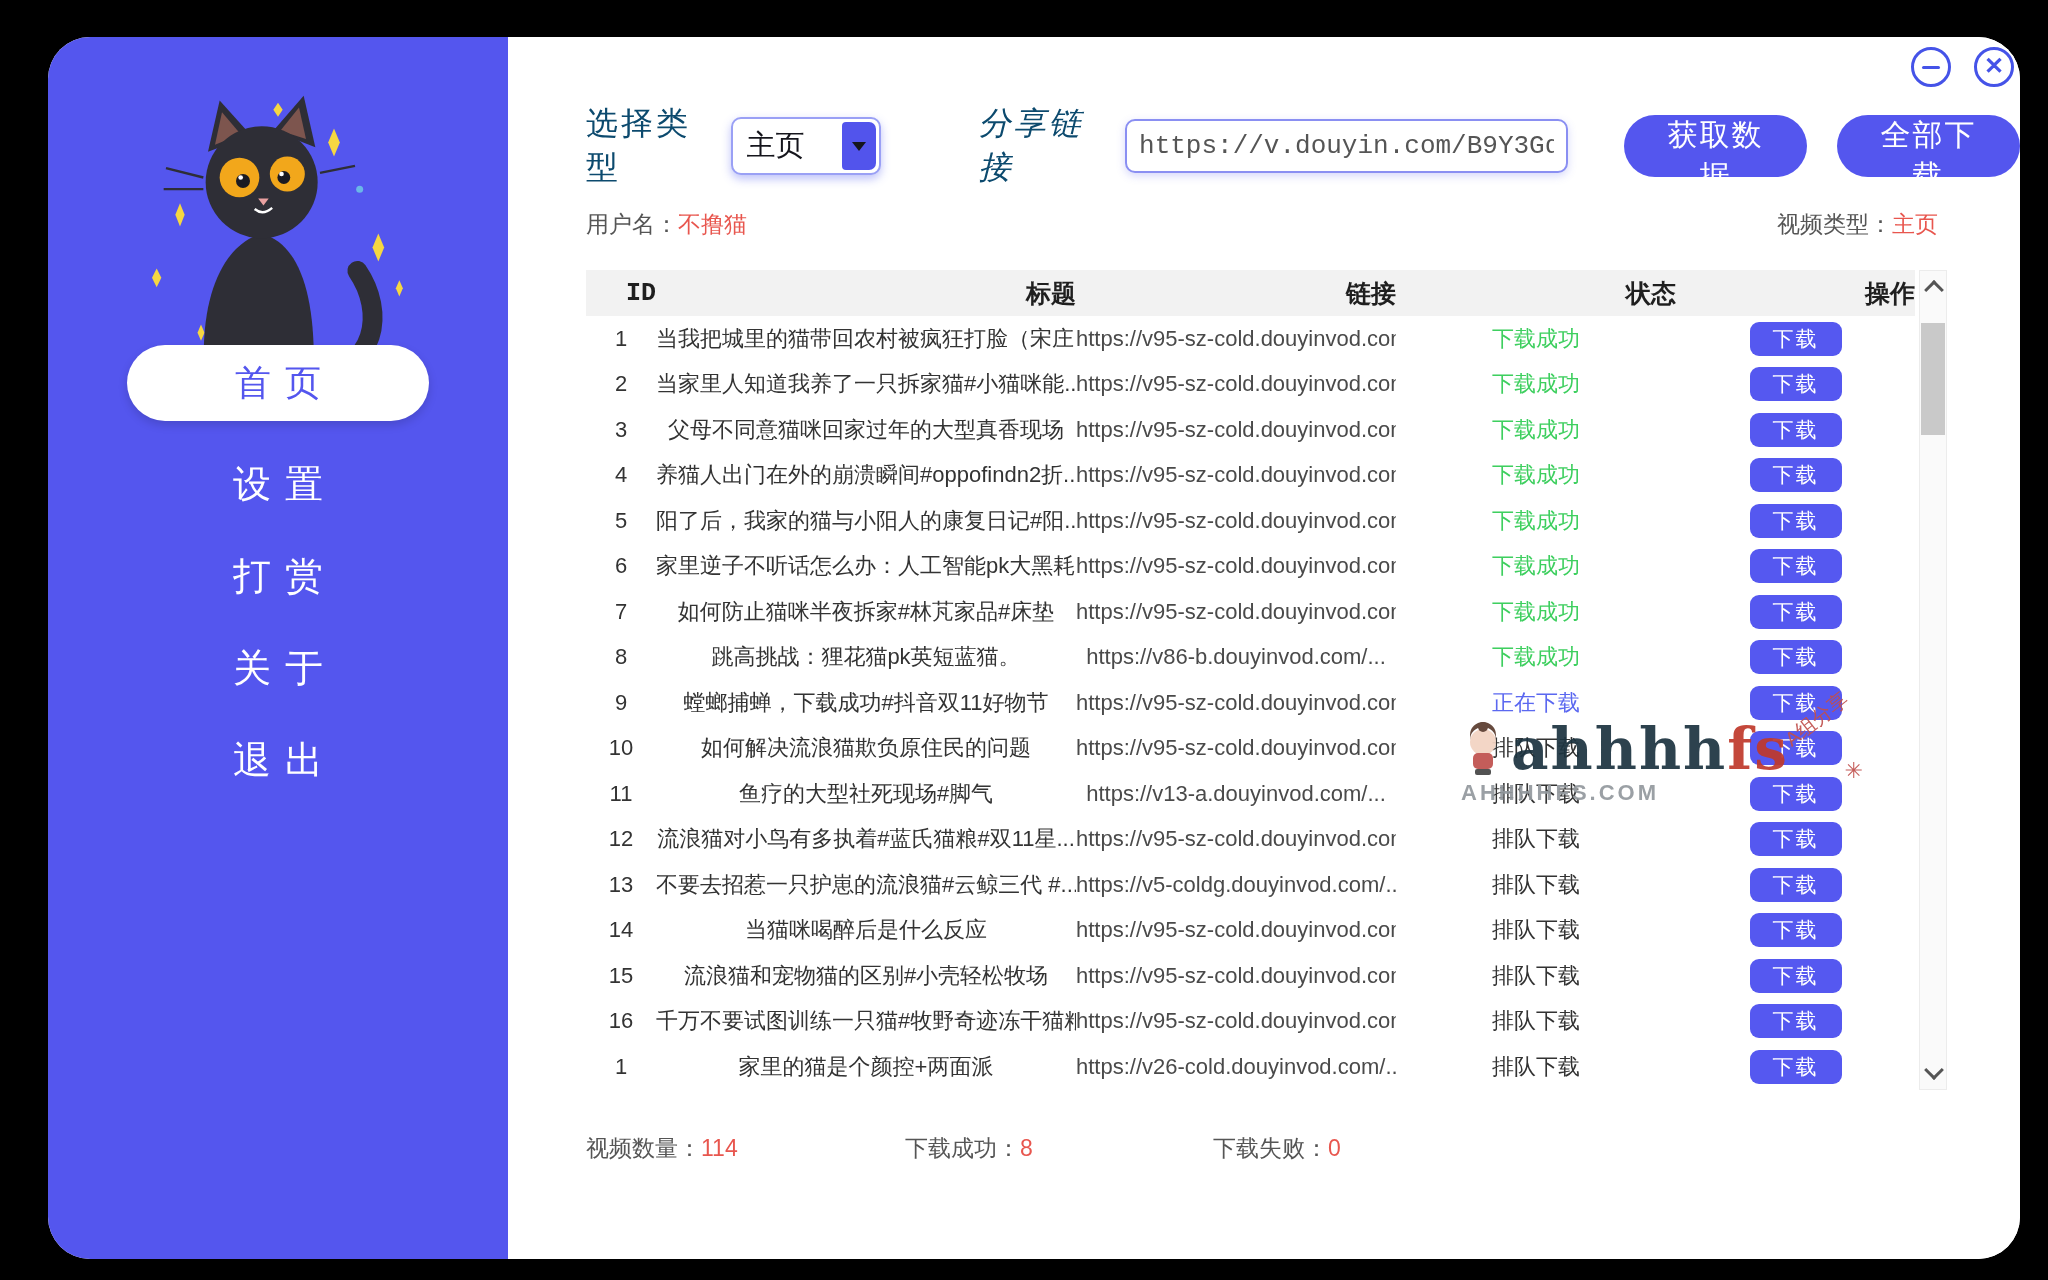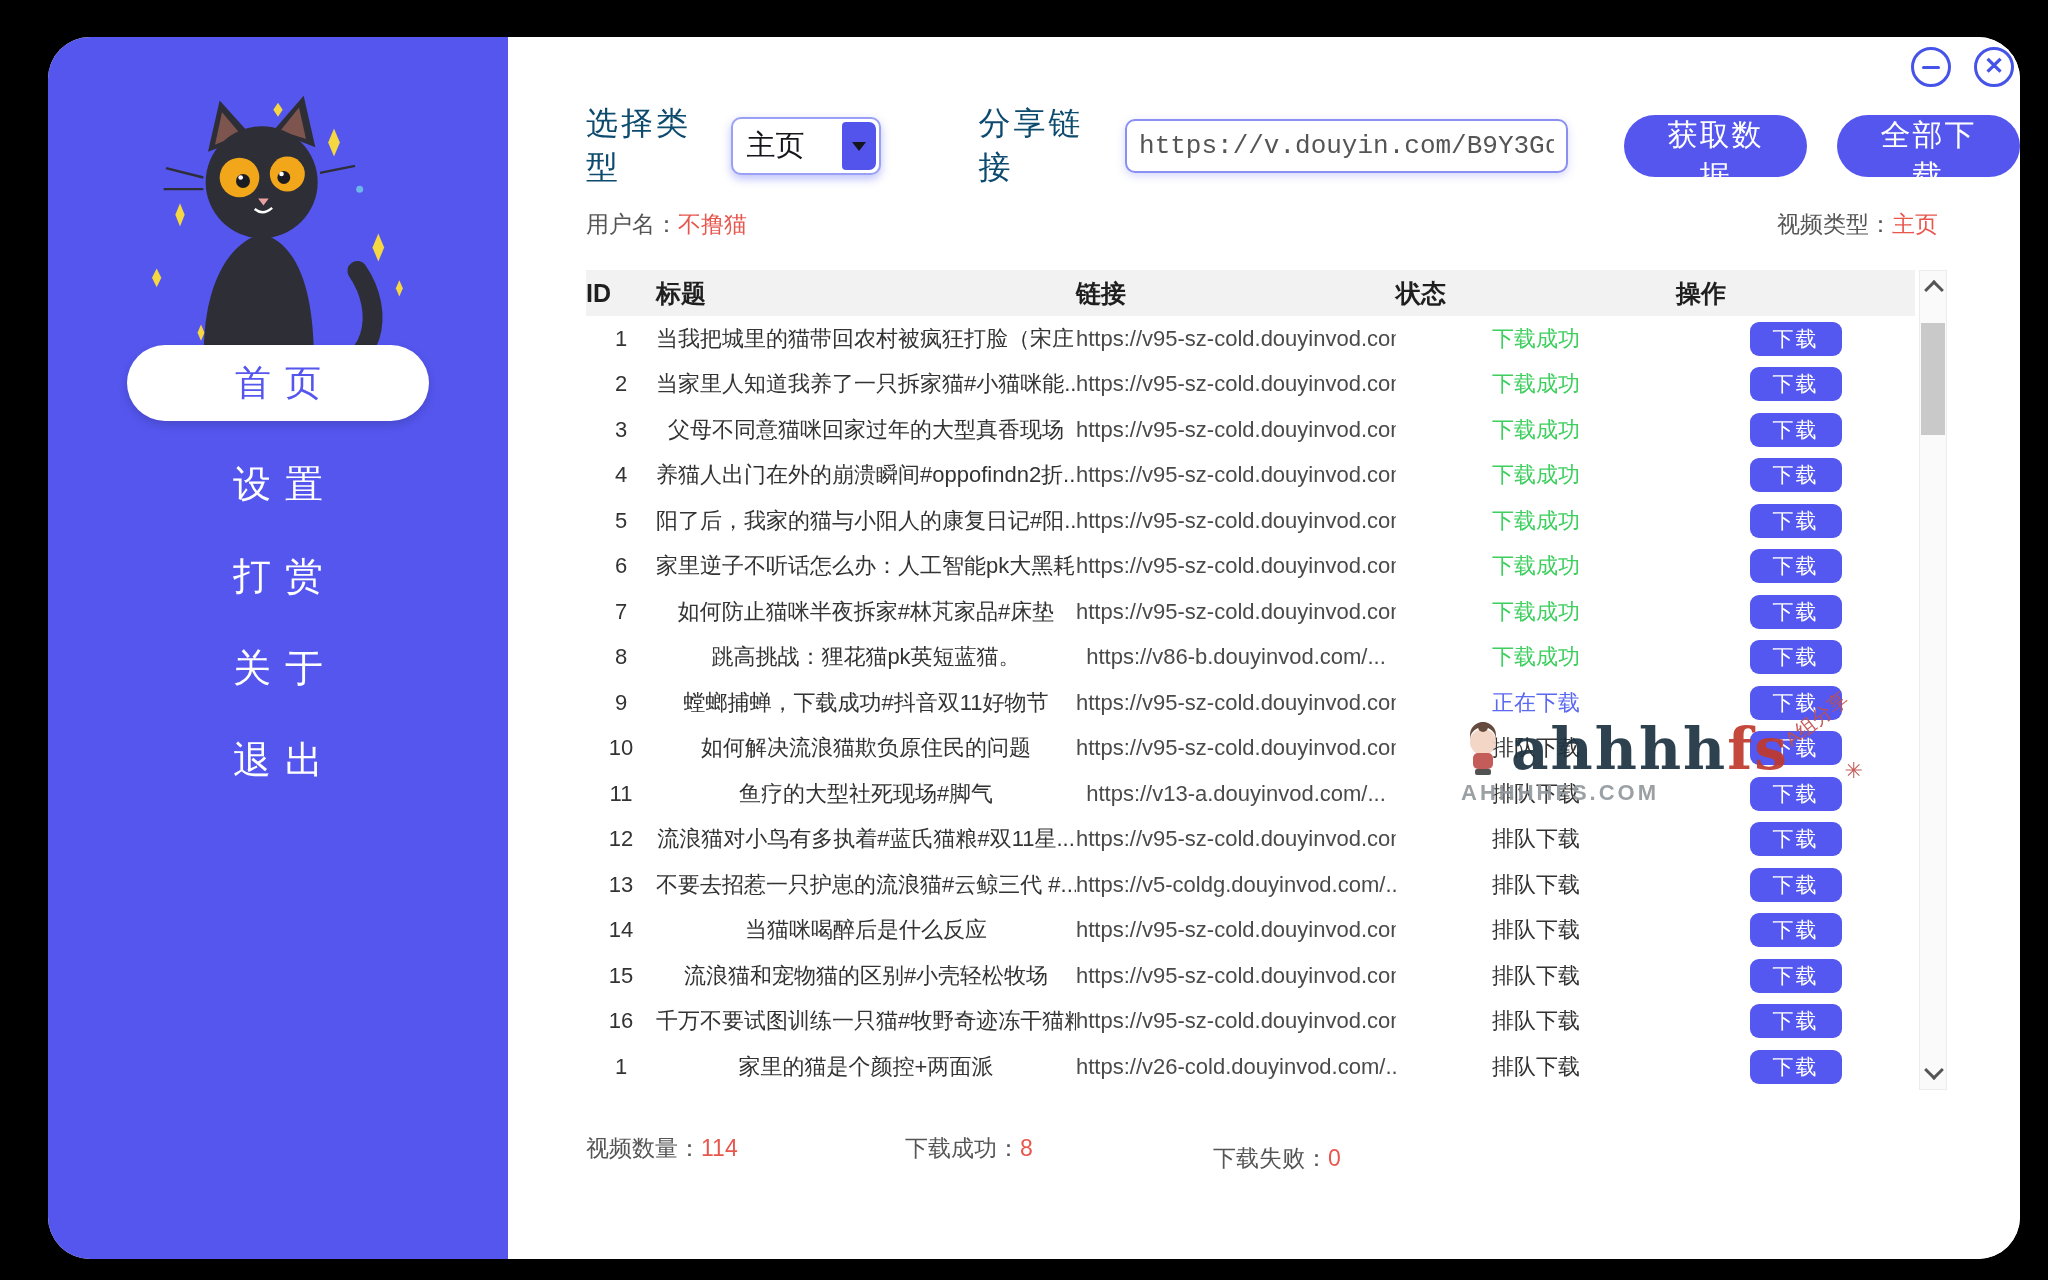--- a/index.html
+++ b/index.html
@@ -38,40 +38,40 @@
     position:relative;width:156px;height:58px;margin-left:10px;background:#fff;
     border:2px solid #9aa0f5;border-radius:10px;box-sizing:border-box;
     display:flex;align-items:center;box-shadow:0 4px 10px rgba(90,100,240,0.4);cursor:pointer;
   }
   .select .sel-text{font-size:29px;color:#15151c;padding-left:14px;}
   .sel-arrow{
     position:absolute;right:3px;top:3px;bottom:3px;width:34px;background:#5254ec;
     border-radius:4px 7px 7px 4px;display:flex;align-items:center;justify-content:center;
   }
   .sel-arrow .tri{width:0;height:0;border-left:7px solid transparent;border-right:7px solid transparent;border-top:9px solid #15151c;}
-  .share-label{margin-left:98px;}
+  .share-label{margin-left:98px;font-style:italic;}
   .url-input{
     width:460px;height:54px;margin-left:12px;border:2px solid #8a8ff2;border-radius:10px;
     box-sizing:border-box;padding:0 12px;font-family:"Liberation Mono",monospace;
     font-size:26px;color:#555;box-shadow:0 3px 8px rgba(90,100,240,0.25);outline:none;
   }
   .pill-btn{
     height:62px;border:none;border-radius:31px;background:#5456ee;color:#fff;
     font-size:30px;letter-spacing:2px;padding:0 30px;cursor:pointer;font-family:inherit;
   }
   .btn-fetch{margin-left:56px;}
   .btn-all{margin-left:30px;}
   
   .info-row{position:absolute;left:78px;top:172px;width:1352px;display:flex;justify-content:space-between;font-size:23px;color:#555;}
   .red{color:#e8564e;}
   
   .table{position:absolute;left:78px;top:233px;width:1329px;}
   .t-head,.t-row{display:grid;grid-template-columns:70px 420px 320px 280px 239px;align-items:center;}
   .t-head{height:46px;background:#f2f2f2;font-weight:bold;font-size:25px;color:#1f1f1f;}
-  .t-head > div{text-align:left;}
+  .t-head > div{text-align:right;font-family:Liberation Mono, monospace;}
   .t-row{height:45.5px;font-size:22px;color:#333;}
   .t-row > div{text-align:center;white-space:nowrap;overflow:hidden;}
   .cell-link{color:#4a4a4a;}
   .st-success{color:#3ecf5f;}
   .st-downloading{color:#5b68f0;}
   .st-queued{color:#333;}
   .dl-btn{
     width:92px;height:34px;border:none;border-radius:9px;background:#5558f0;color:#fff;
     font-size:21px;cursor:pointer;font-family:inherit;margin:0 auto;display:block;letter-spacing:2px;
   }
@@ -80,21 +80,21 @@
     position:absolute;left:1411px;top:233px;width:28px;height:820px;background:#fafafa;
     border:1px solid #ececec;box-sizing:border-box;
   }
   .chev{width:11px;height:11px;border-left:3px solid #555;border-top:3px solid #555;position:absolute;left:7px;}
   .chev-up{top:12px;transform:rotate(45deg);}
   .chev-down{bottom:12px;transform:rotate(225deg);}
   .thumb{position:absolute;left:1px;top:52px;width:24px;height:112px;background:#c9c9c9;cursor:grab;}
   
   .footer{position:absolute;left:78px;top:1096px;width:1330px;height:30px;font-size:23px;color:#555;}
   .footer span.stat{position:absolute;top:0;white-space:nowrap;}
-  .f1{left:0;} .f2{left:319px;} .f3{left:627px;margin-top:10px;}
+  .f1{left:0;} .f2{left:319px;} .f3{left:627px;}
   
   .watermark{position:absolute;left:953px;top:683px;width:420px;pointer-events:none;opacity:0.92;z-index:5;}
   .wm-row{display:flex;align-items:flex-end;position:relative;}
   .wm-logo{font-size:58px;font-weight:bold;letter-spacing:2px;line-height:1;font-family:"DejaVu Serif",serif;}
   .wm-dark{color:#1c3340;}
   .wm-red{color:#c0392b;}
   .wm-badge{position:absolute;right:28px;top:-14px;transform:rotate(-38deg);font-size:20px;color:#c0504d;white-space:nowrap;}
   .wm-star{position:absolute;right:18px;top:38px;color:#c0504d;font-size:22px;}
   .wm-domain{font-size:22px;font-weight:bold;color:#93999e;letter-spacing:3px;margin-top:2px;}
 </style>

